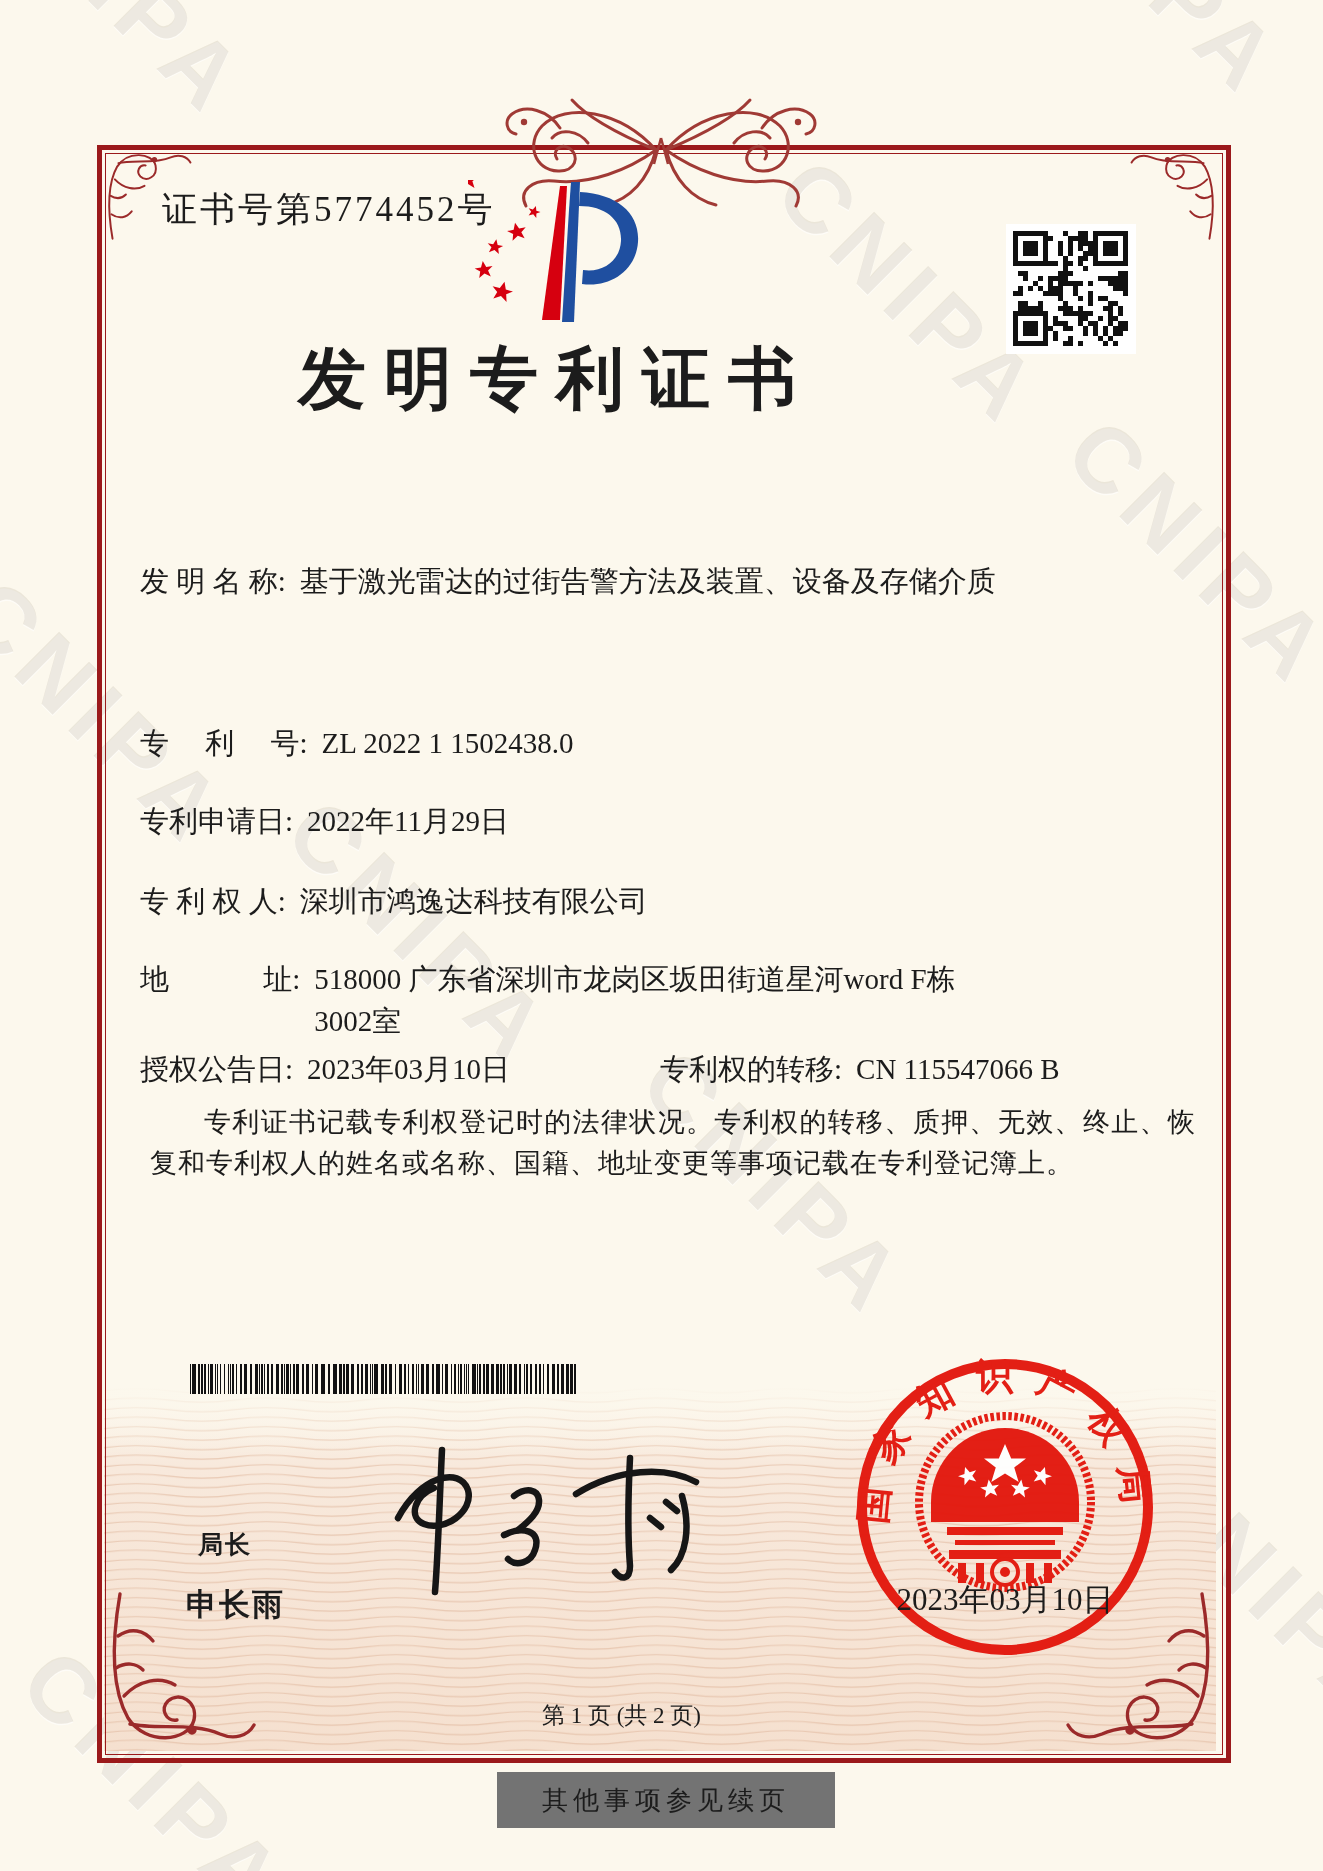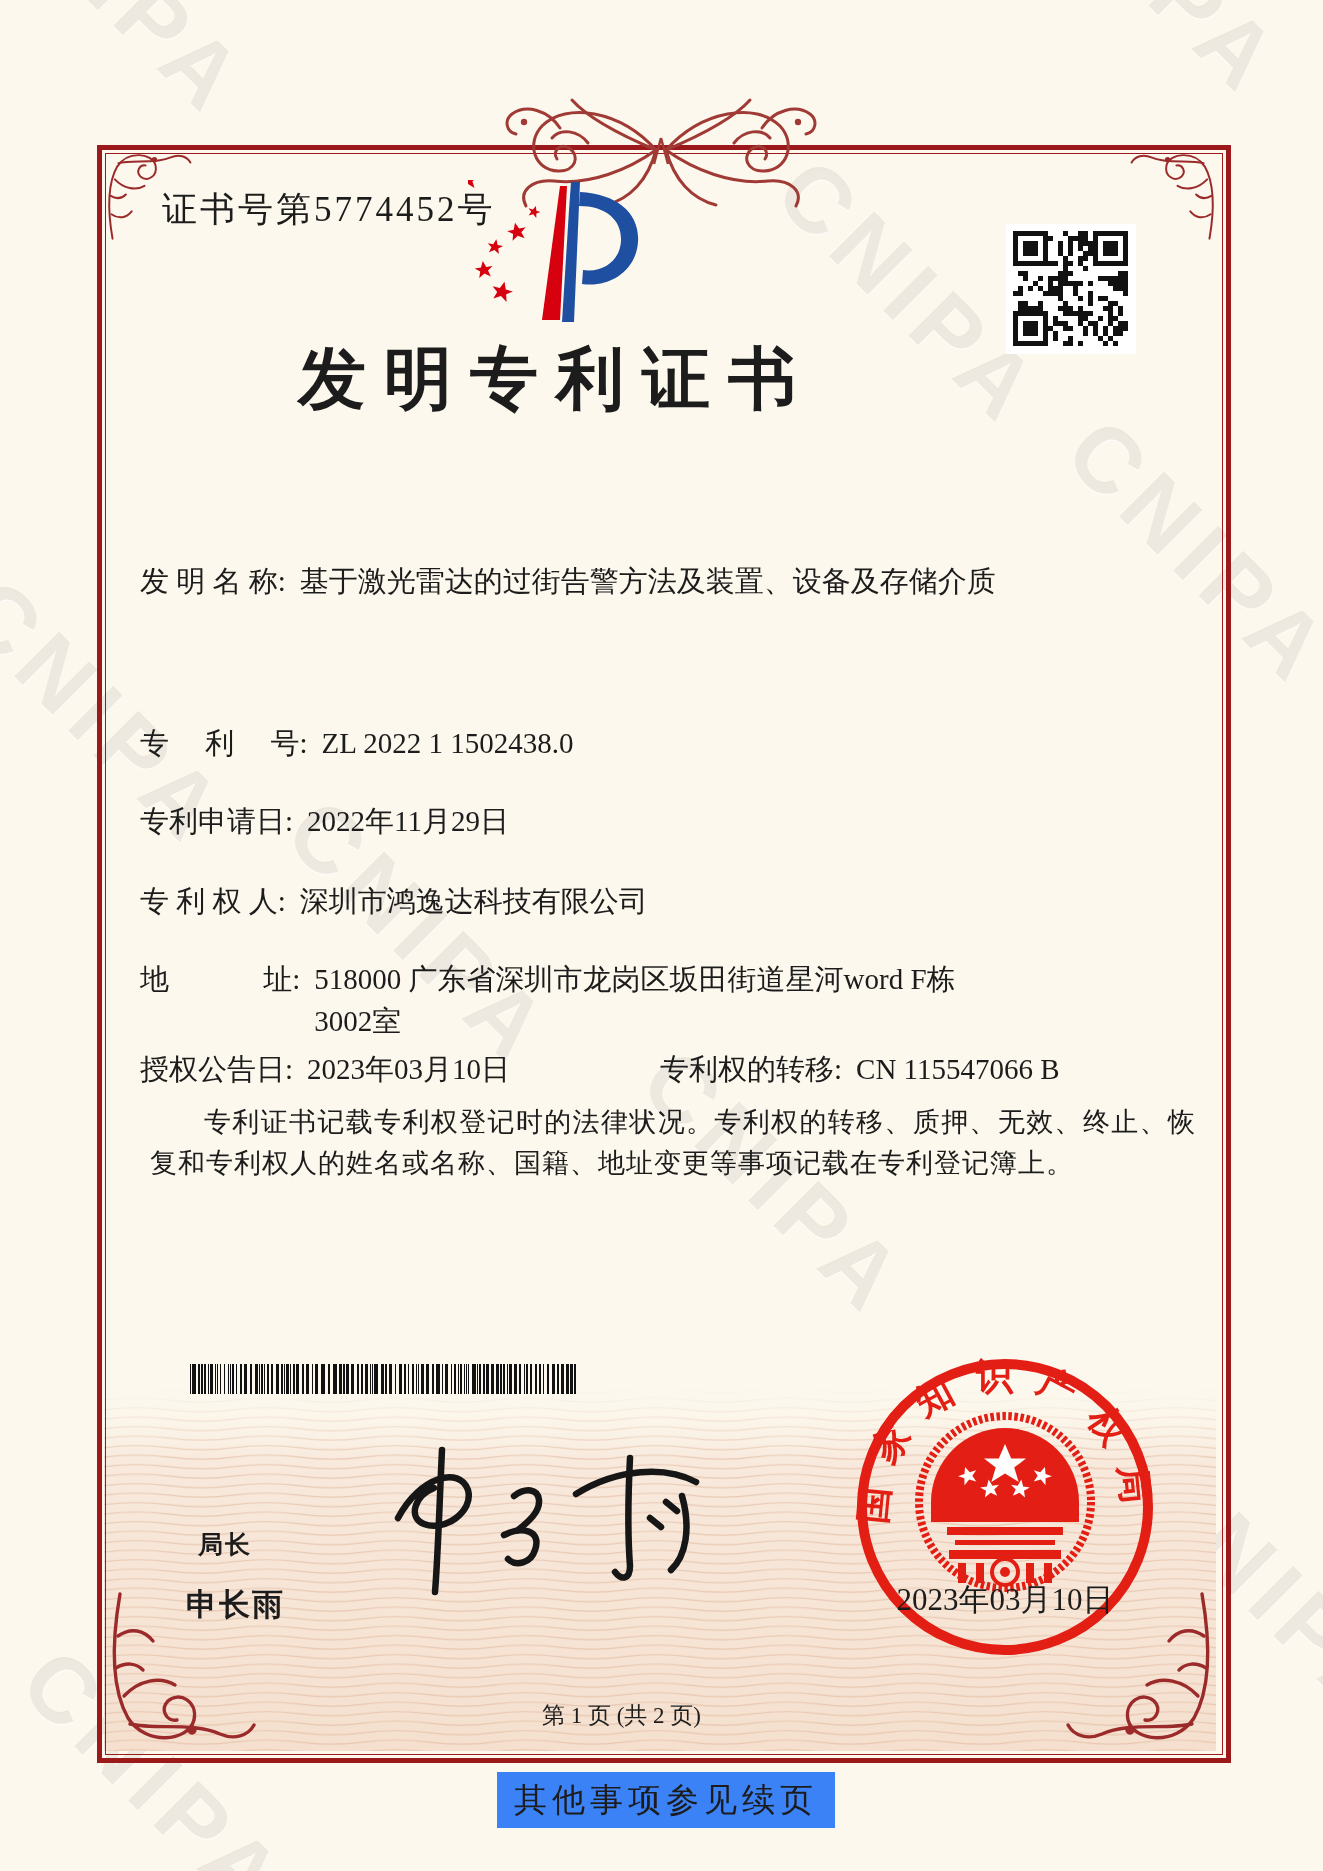--- a/index.html
+++ b/index.html
@@ -63,22 +63,22 @@
   .signer-title{position:absolute;left:198px;top:1528px;font-size:25px;font-weight:bold;
     font-family:"Liberation Sans","DejaVu Sans",sans-serif;z-index:5;letter-spacing:2px;}
   .signer-name{position:absolute;left:186px;top:1584px;font-size:31px;font-weight:bold;
     font-family:"Liberation Sans","DejaVu Sans",sans-serif;z-index:5;letter-spacing:2px;}
   .signature{position:absolute;left:378px;top:1438px;z-index:5;}
   .seal{position:absolute;left:855px;top:1357px;z-index:6;}
   .page-footer{position:absolute;left:0;right:80px;top:1700px;text-align:center;
     font-size:23px;z-index:5;}
   .note-box{
     position:absolute;left:497px;top:1772px;width:338px;height:56px;
-    background:#3b82f6;display:flex;align-items:center;justify-content:center;
-    font-size:33px;letter-spacing:5px;z-index:5;
+    background:#737373;display:flex;align-items:center;justify-content:center;
+    font-size:26px;letter-spacing:5px;z-index:5;
   }
 </style>
 </head>
 <body>
 
 <div class="page">
 
   <div class="wm" style="left:-50px;top:-70px">CNIPA</div>
   <div class="wm" style="left:985px;top:-90px">CNIPA</div>
   <div class="wm" style="left:745px;top:240px">CNIPA</div>

